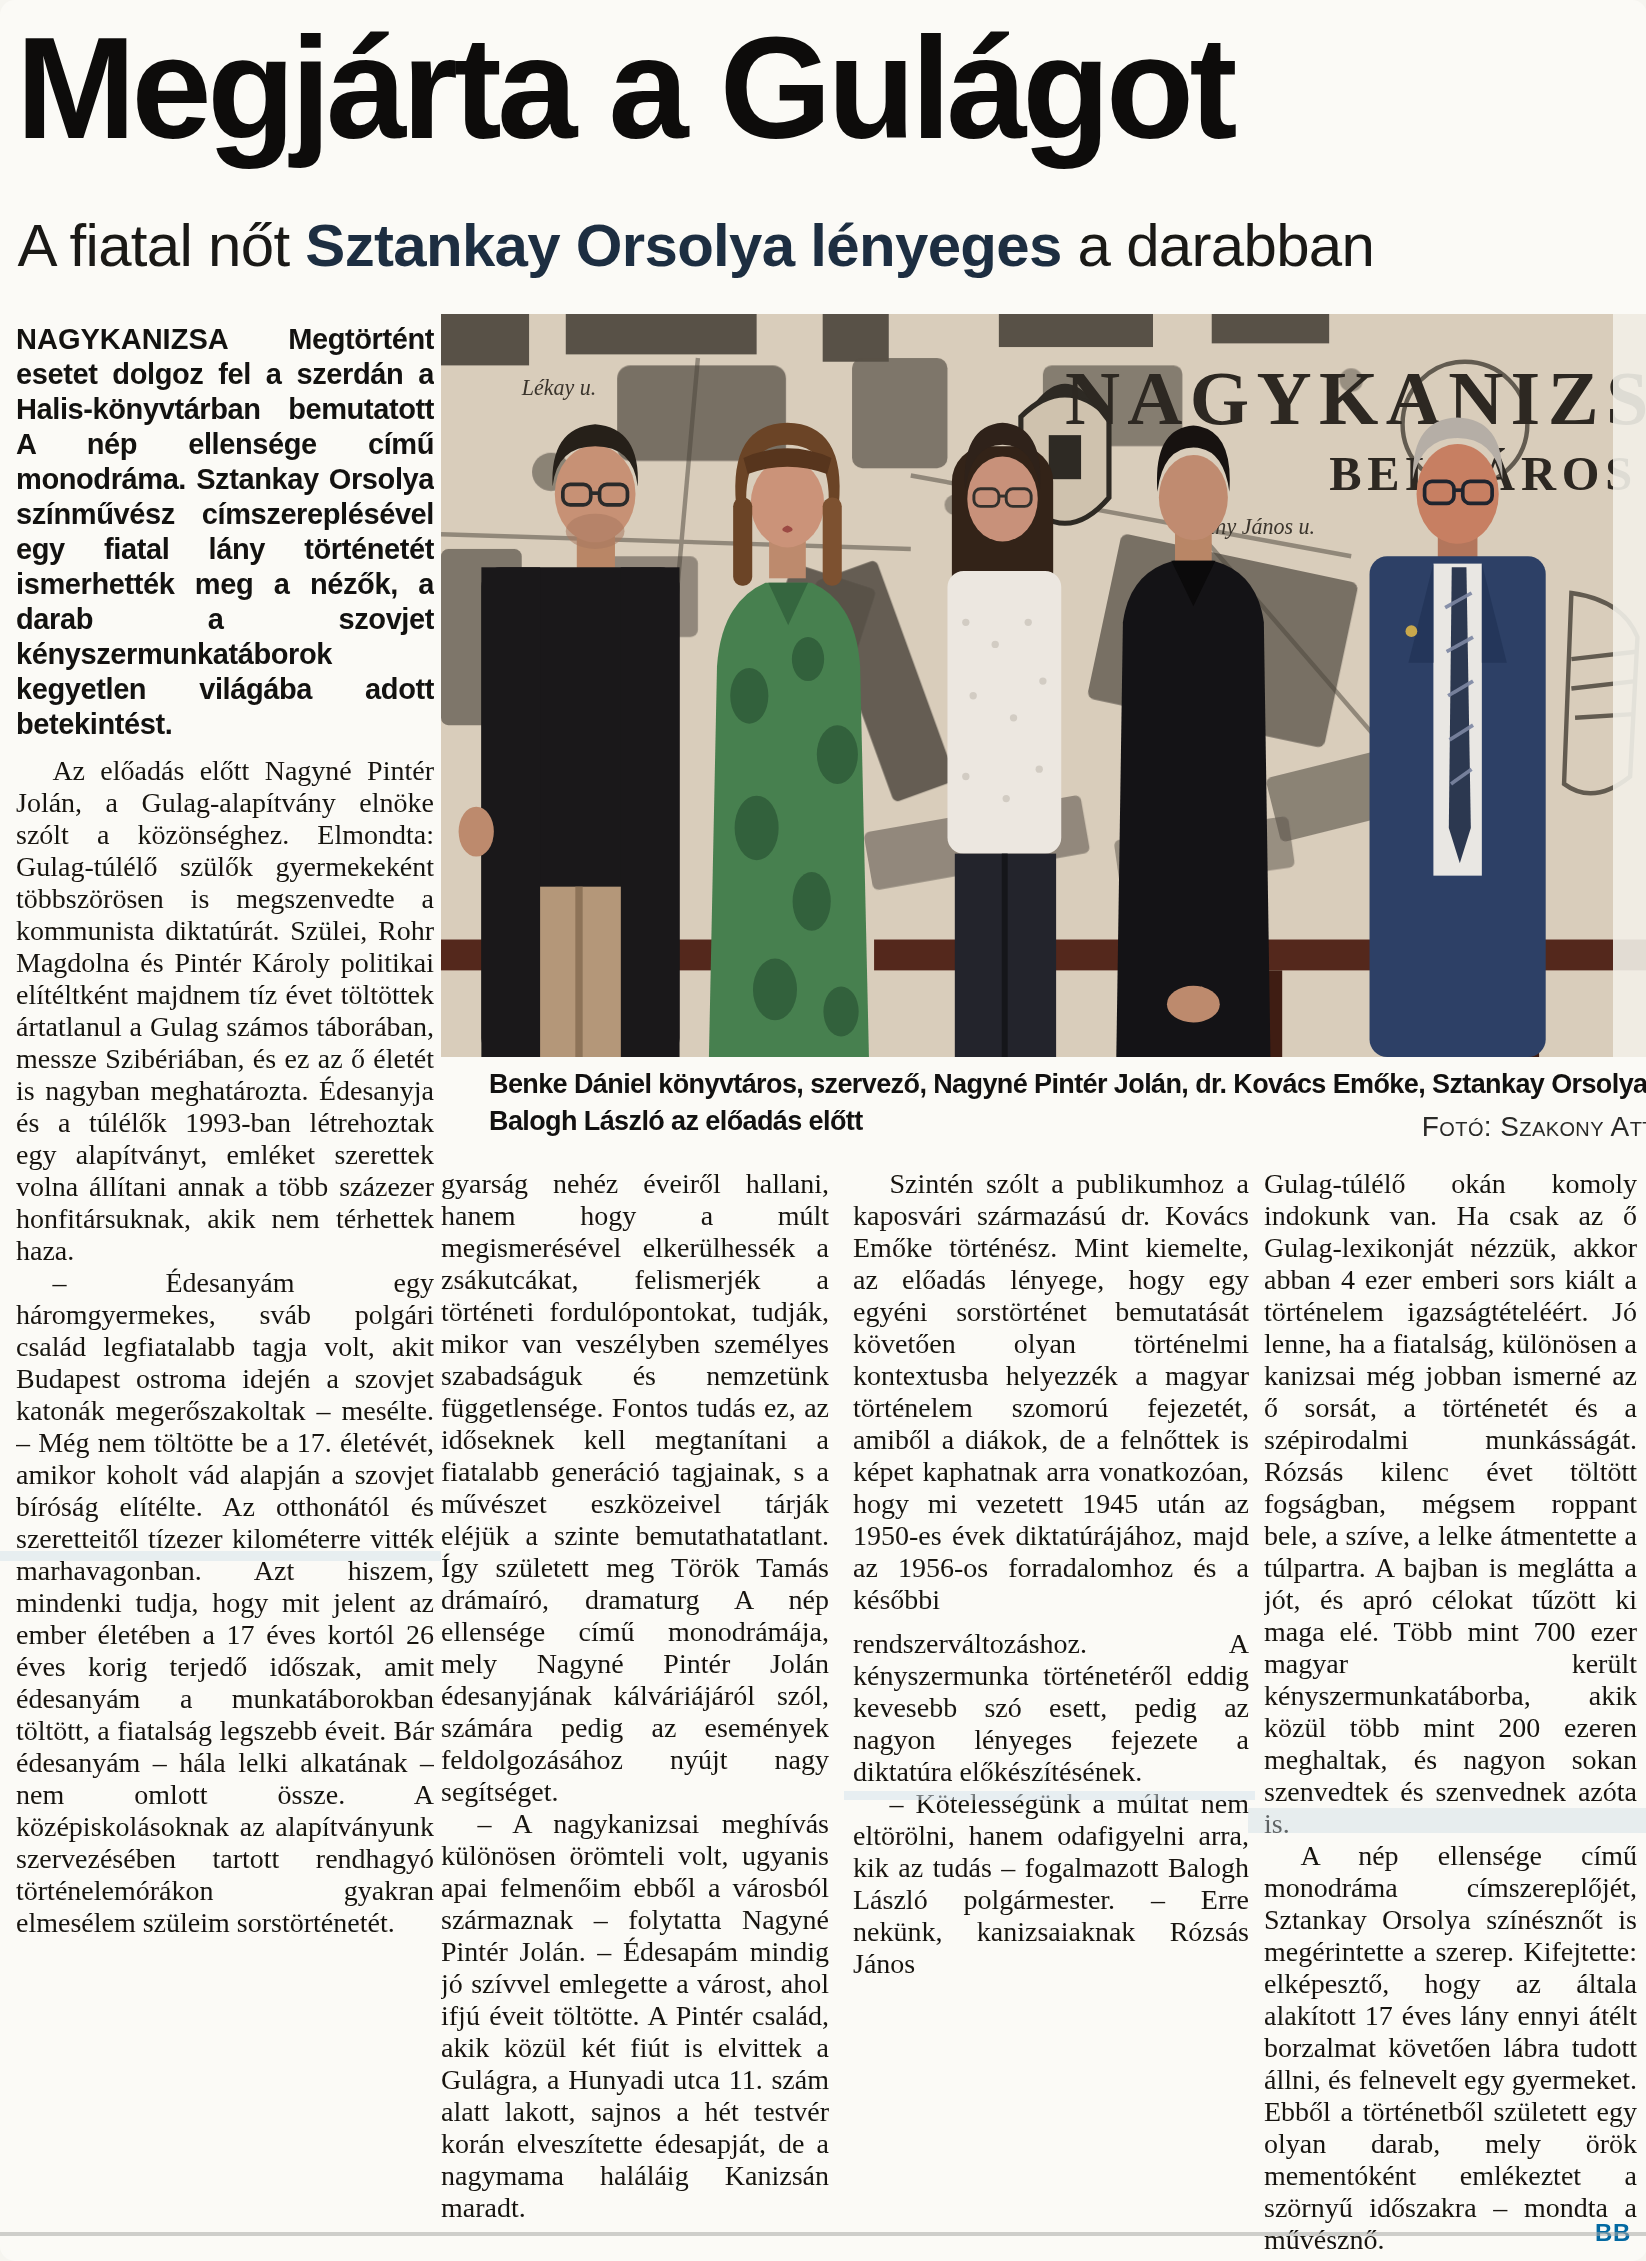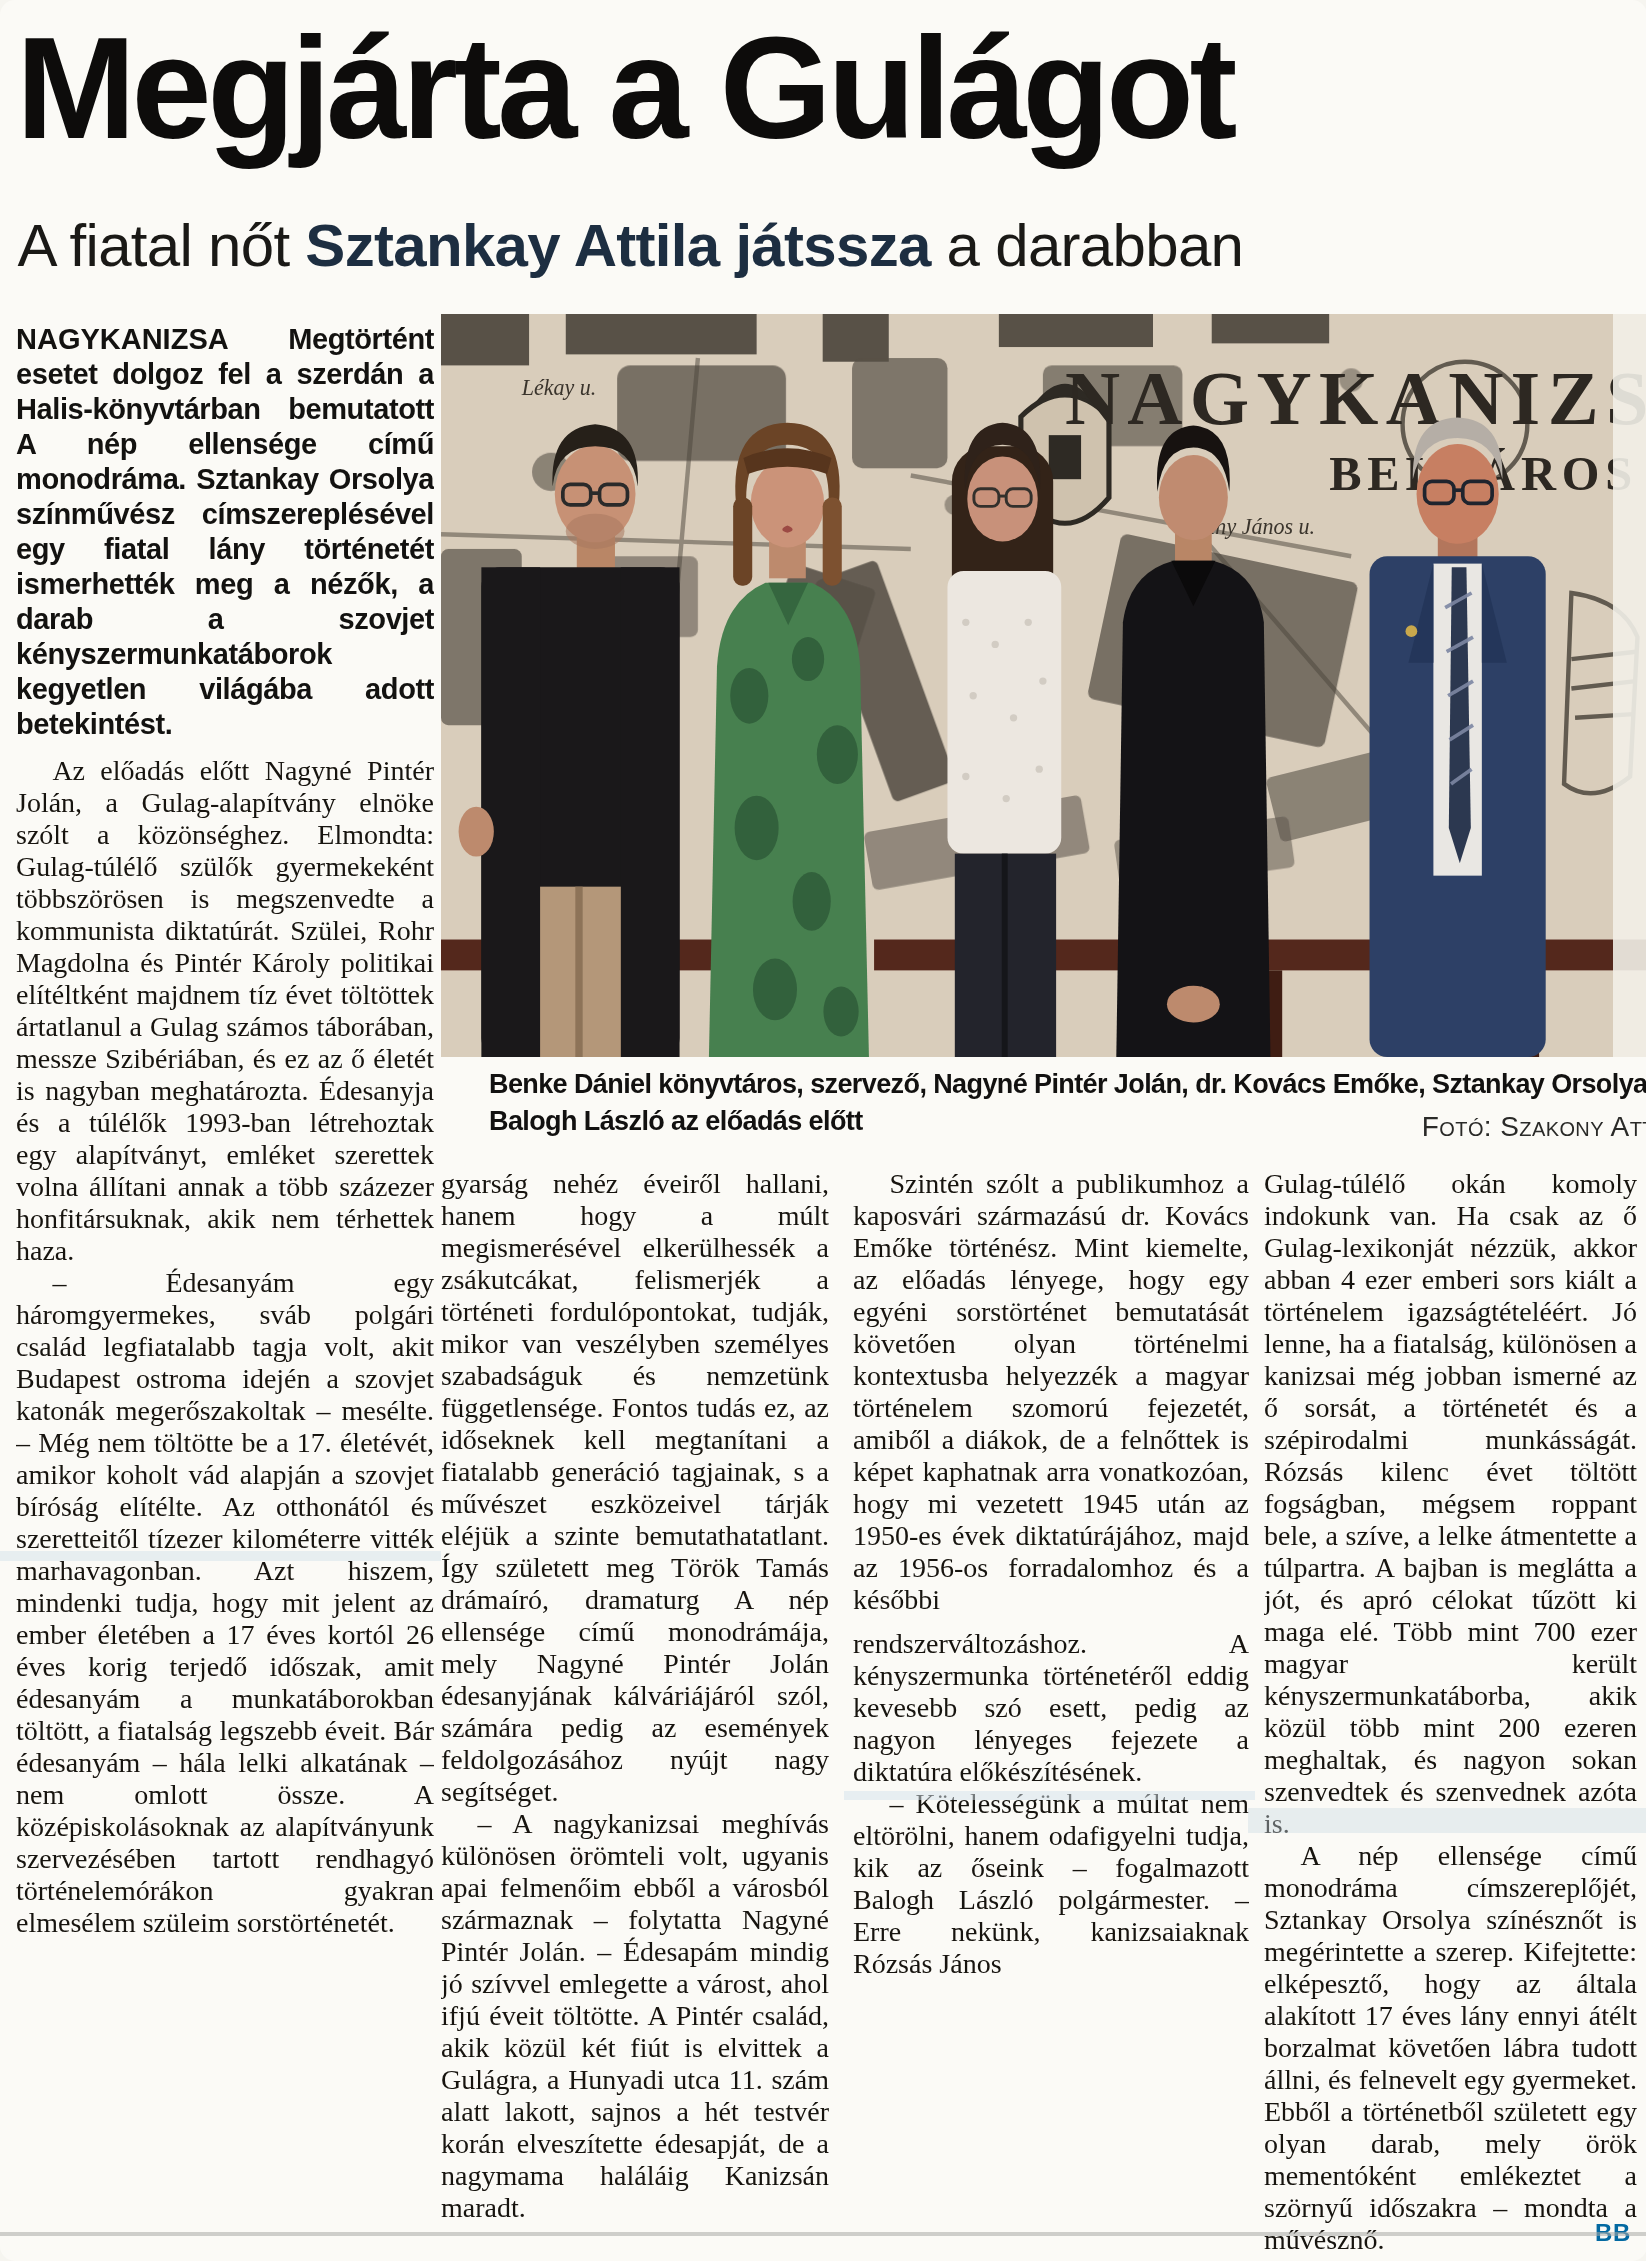--- a/index.html
+++ b/index.html
@@ -91,21 +91,21 @@
   .s3{left:1248px;top:1808px;width:399px;height:25px;background:#cad9e4;opacity:.4;}
   .s4{left:0;top:2232px;width:1647px;height:3.7px;background:#a9a9a6;opacity:.55;}
 </style>
 </head>
 <body>
 
 <div class="page">
 
   <div class="headline">Megjárta a Gulágot</div>
 
-  <div class="subtitle"><span>A fiatal nőt </span><span class="emph">Sztankay Attila játssza</span><span> a darabban</span></div>
+  <div class="subtitle"><span>A fiatal nőt </span><span class="emph">Sztankay Orsolya lényeges</span><span> a darabban</span></div>
 
   <div class="photo">
     <svg viewBox="0 0 1643 1012" preserveAspectRatio="none">
 
       <rect x="0" y="0" width="1643" height="1012" fill="#d9cdbb"></rect>
       <g fill="#37322b" opacity="0.8">
         <rect x="0" y="0" width="120" height="70"></rect>
         <rect x="170" y="0" width="260" height="55"></rect>
         <rect x="520" y="0" width="90" height="65"></rect>
         <rect x="760" y="0" width="210" height="45"></rect>
@@ -282,21 +282,21 @@
       <p>gyarság nehéz éveiről hallani, hanem hogy a múlt megismerésével elkerülhessék a zsákutcákat, felismerjék a történeti fordulópontokat, tudják, mikor van veszélyben személyes szabadságuk és nemzetünk függetlensége. Fontos tudás ez, az időseknek kell megtanítani a fiatalabb generáció tagjainak, s a művészet eszközeivel tárják eléjük a szinte bemutathatatlant. Így született meg Török Tamás drámaíró, dramaturg A nép ellensége című monodrámája, mely Nagyné Pintér Jolán édesanyjának kálváriájáról szól, számára pedig az események feldolgozásához nyújt nagy segítséget.</p>
       <p class="indent">– A nagykanizsai meghívás különösen örömteli volt, ugyanis apai felmenőim ebből a városból származnak – folytatta Nagyné Pintér Jolán. – Édesapám mindig jó szívvel emlegette a várost, ahol ifjú éveit töltötte. A Pintér család, akik közül két fiút is elvittek a Gulágra, a Hunyadi utca 11. szám alatt lakott, sajnos a hét testvér korán elveszítette édesapját, de a nagymama haláláig Kanizsán maradt.</p>
     </div>
 
   <div class="col col3">
     <div class="bodytext">
         <p class="indent">Szintén szólt a publikumhoz a kaposvári származású dr. Kovács Emőke történész. Mint kiemelte, az előadás lényege, hogy egy egyéni sorstörténet bemutatását követően olyan történelmi kontextusba helyezzék a magyar történelem szomorú fejezetét, amiből a diákok, de a felnőttek is képet kaphatnak arra vonatkozóan, hogy mi vezetett 1945 után az 1950-es évek diktatúrájához, majd az 1956-os forradalomhoz és a későbbi</p>
       </div>
     <div class="bodytext">
         <p>rendszerváltozáshoz. A kényszermunka történetéről eddig kevesebb szó esett, pedig az nagyon lényeges fejezete a diktatúra előkészítésének.</p>
-        <p class="indent">– Kötelességünk a múltat nem eltörölni, hanem odafigyelni tudja, kik az őseink – fogalmazott Balogh László polgármester. – Erre nekünk, kanizsaiaknak Rózsás János</p>
+        <p class="indent">– Kötelességünk a múltat nem eltörölni, hanem odafigyelni arra, kik az tudás – fogalmazott Balogh László polgármester. – Erre nekünk, kanizsaiaknak Rózsás János</p>
       </div>
   </div>
 
   <div class="col col4">
     <div class="bodytext">
         <p>Gulag-túlélő okán komoly indokunk van. Ha csak az ő Gulag-lexikonját nézzük, akkor abban 4 ezer emberi sors kiált a történelem igazságtételéért. Jó lenne, ha a fiatalság, különösen a kanizsai még jobban ismerné az ő sorsát, a történetét és a szépirodalmi munkásságát. Rózsás kilenc évet töltött fogságban, mégsem roppant bele, a szíve, a lelke átmentette a túlpartra. A bajban is meglátta a jót, és apró célokat tűzött ki maga elé. Több mint 700 ezer magyar került kényszermunkatáborba, akik közül több mint 200 ezeren meghaltak, és nagyon sokan szenvedtek és szenvednek azóta is.</p>
         <p class="indent">A nép ellensége című monodráma címszereplőjét, Sztankay Orsolya színésznőt is megérintette a szerep. Kifejtette: elképesztő, hogy az általa alakított 17 éves lány ennyi átélt borzalmat követően lábra tudott állni, és felnevelt egy gyermeket. Ebből a történetből született egy olyan darab, mely örök mementóként emlékeztet a szörnyű időszakra – mondta a művésznő.</p>
       </div>
     <span class="byline">BB</span>
   </div>

